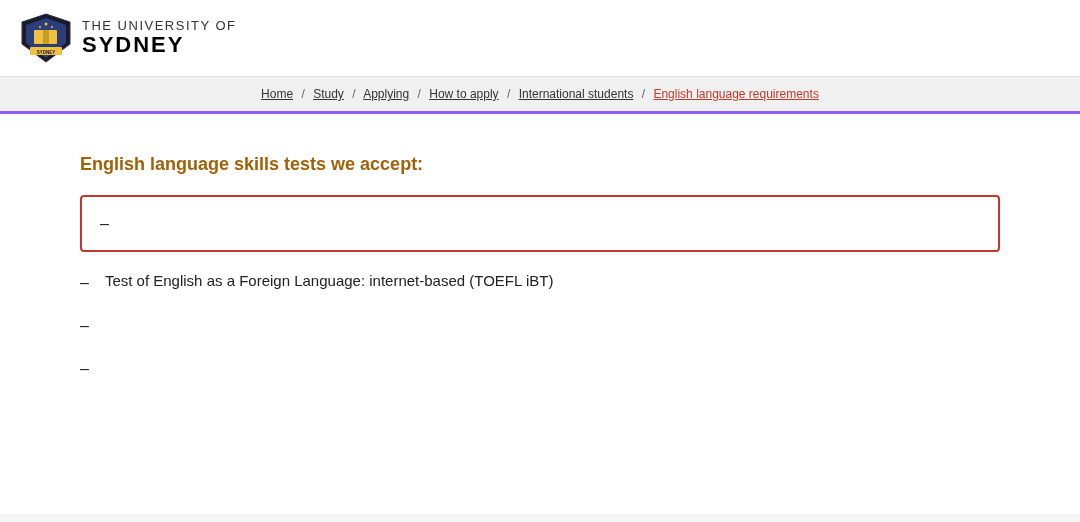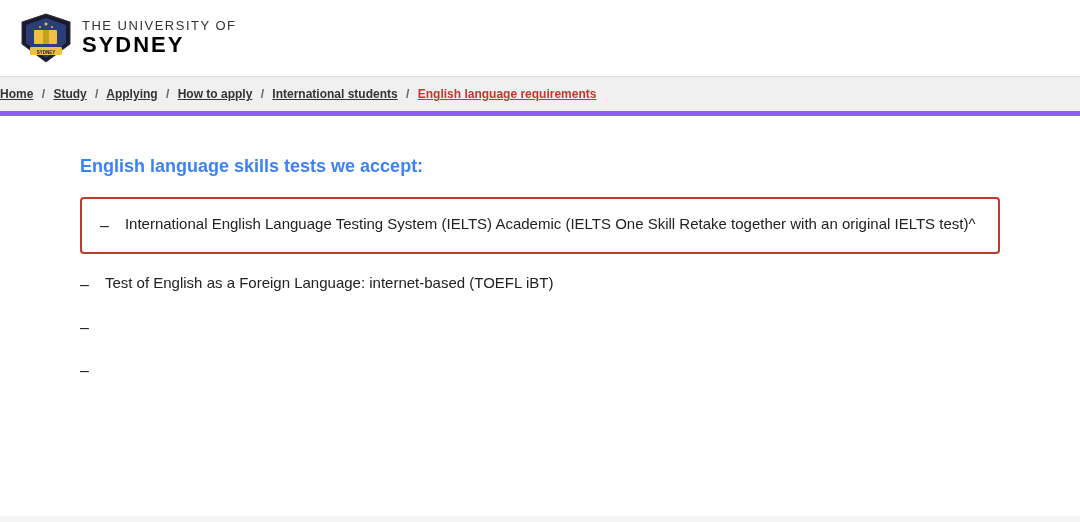--- a/index.html
+++ b/index.html
@@ -54,23 +54,22 @@
       font-size: 22px;
       font-weight: bold;
       color: #000;
       letter-spacing: 2px;
       text-transform: uppercase;
     }
 
     .breadcrumb-bar {
       background-color: #f0f0f0;
       padding: 10px 0;
-      text-align: left;
-      border-bottom: 5px solid #8b5cf6;
-      font-weight: bold;
+      text-align: center;
+      border-bottom: 3px solid #8b5cf6;
     }
 
     .breadcrumb {
       font-family: Arial, sans-serif;
       font-size: 12px;
       color: #555;
     }
 
     .breadcrumb a {
       color: #333;
@@ -90,21 +89,21 @@
     .main-content {
       background-color: #ffffff;
       padding: 40px 80px;
       min-height: 400px;
     }
 
     .section-heading {
       font-family: Arial, sans-serif;
       font-size: 18px;
       font-weight: bold;
-      color: #3b82f6;
+      color: #a16207;
       margin-bottom: 20px;
     }
 
     .tests-list {
       list-style: none;
       padding: 0;
     }
 
     .test-item {
       display: flex;
@@ -178,21 +177,20 @@
   </nav>
 </div>
 
 <div class="main-content">
   <h2 class="section-heading">English language skills tests we accept:</h2>
 
   <ul class="tests-list">
 
     <li class="test-item highlighted">
       <span class="dash">–</span>
-      <span>International English Language Testing System (IELTS) Academic (IELTS One Skill Retake together with an original IELTS test)^</span>
     </li>
 
     <li class="test-item">
       <span class="dash">–</span>
       <span>Test of English as a Foreign Language: internet-based (TOEFL iBT)</span>
     </li>
 
     <li class="test-item">
       <span class="dash">–</span>
     </li>

